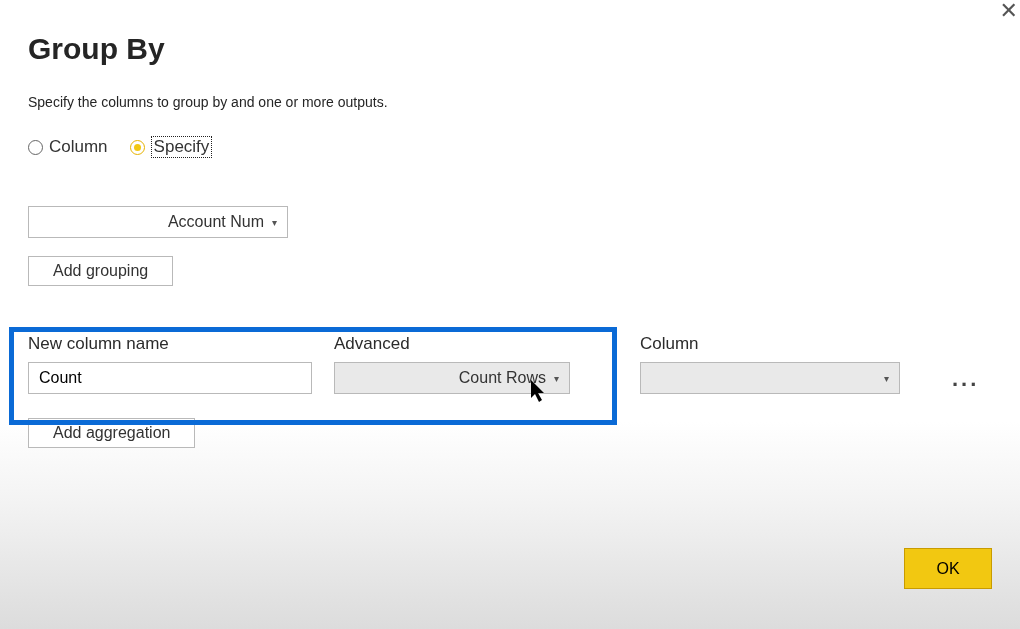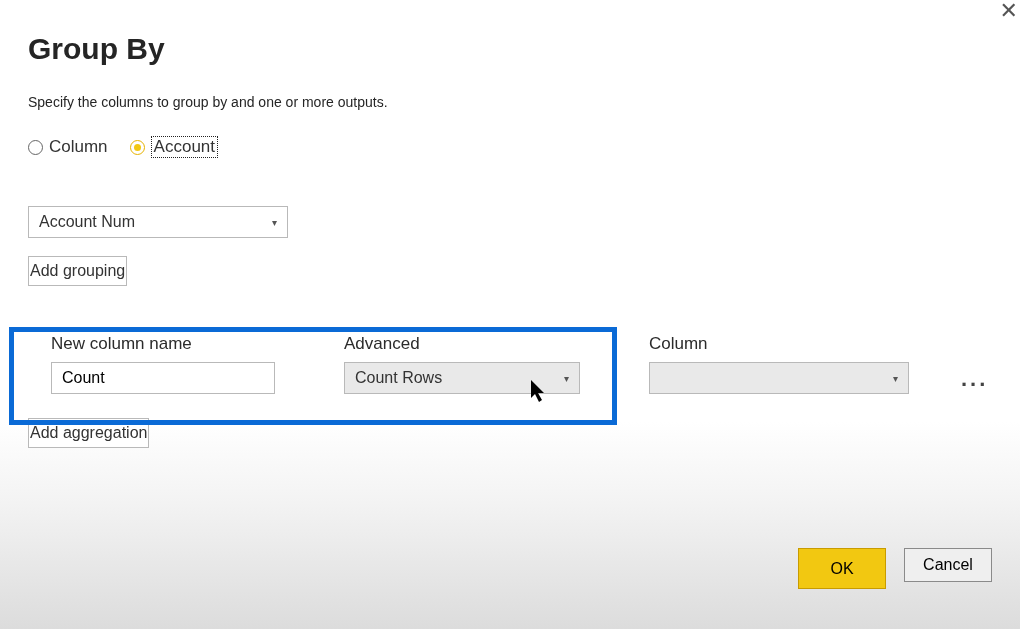--- a/index.html
+++ b/index.html
@@ -68,59 +68,59 @@
   }
   .radio-outer.checked .radio-inner { display: block; }
   .adv-label {
     border: 1px dotted #222;
     padding: 0 2px;
   }
 
   .select-box {
     display: inline-flex;
     align-items: center;
-    justify-content: space-between;
+    justify-content: flex-end;
     height: 32px;
     border: 1px solid #b9b9b9;
     background: #fff;
     padding: 0 10px;
     font-size: 16px;
     color: #333;
     cursor: pointer;
   }
   .select-box.grey { background: #e9e9e9; }
   .select-arrow {
     font-size: 10px; color: #555;
     margin-left: 8px;
   }
 
   .btn-plain {
     display: inline-flex;
     align-items: center;
     height: 30px;
-    padding: 0 1px;
+    padding: 0 24px;
     border: 1px solid #b9b9b9;
     background: #fff;
     font-size: 16px;
     color: #333;
     cursor: pointer;
   }
 
   .row1col {
     display: flex; gap: 0;
     margin-bottom: 18px;
   }
 
   .agg-row {
     display: flex;
     gap: 46px;
     align-items: flex-end;
     margin-top: 48px;
   }
-  .agg-col { display: flex; flex-direction: column; gap: 8px; margin-left: 23px; }
+  .agg-col { display: flex; flex-direction: column; gap: 8px; }
   .col-label {
     font-size: 17px;
     color: #2b2b2b;
     font-weight: 400;
   }
   .text-input {
     height: 32px;
     border: 1px solid #b9b9b9;
     background: #fff;
     padding: 0 10px;
@@ -185,39 +185,39 @@
 
   <div class="radio-row">
     <label class="radio-item">
       <span class="radio-outer"></span>
       <span>Column</span>
     </label>
     <label class="radio-item">
       <span class="radio-outer checked">
           <span class="radio-inner"></span>
         </span>
-      <span class="adv-label">Account</span>
+      <span class="adv-label">Specify</span>
     </label>
   </div>
 
   <div class="row1col">
     <div class="select-box" style="width:260px;">
       <span>Account Num</span>
       <span class="select-arrow">▾</span>
     </div>
   </div>
 
   <div>
     <button class="btn-plain">Add grouping</button>
   </div>
 
   <div class="agg-row">
     <div class="agg-col" style="width:260px;">
       <div class="col-label">New column name</div>
-      <input class="text-input" style="width: 224px;" value="Count">
+      <input class="text-input" style="width: 284px;" value="Count">
     </div>
     <div class="agg-col" style="width:260px;">
       <div class="col-label">Advanced</div>
       <div class="select-box grey" style="width:236px;">
         <span>Count Rows</span>
         <span class="select-arrow">▾</span>
       </div>
     </div>
     <div class="agg-col" style="width:260px;">
       <div class="col-label">Column</div>
@@ -234,16 +234,15 @@
   </div>
 
   <div class="highlight-box" style="left:9px; top:327px; width:608px; height:98px;"></div>
 
   <svg class="cursor-arrow" style="left:531px; top:380px;" viewBox="0 0 18 24">
     <polygon points="0,0 0,18 4,14 8,22 11,20 7,13 13,13" fill="#000"></polygon>
   </svg>
 
   <div class="footer">
     <button class="btn-primary">OK</button>
-    <button class="btn-secondary">Cancel</button>
   </div>
 
 </div>
 
 </body></html>

